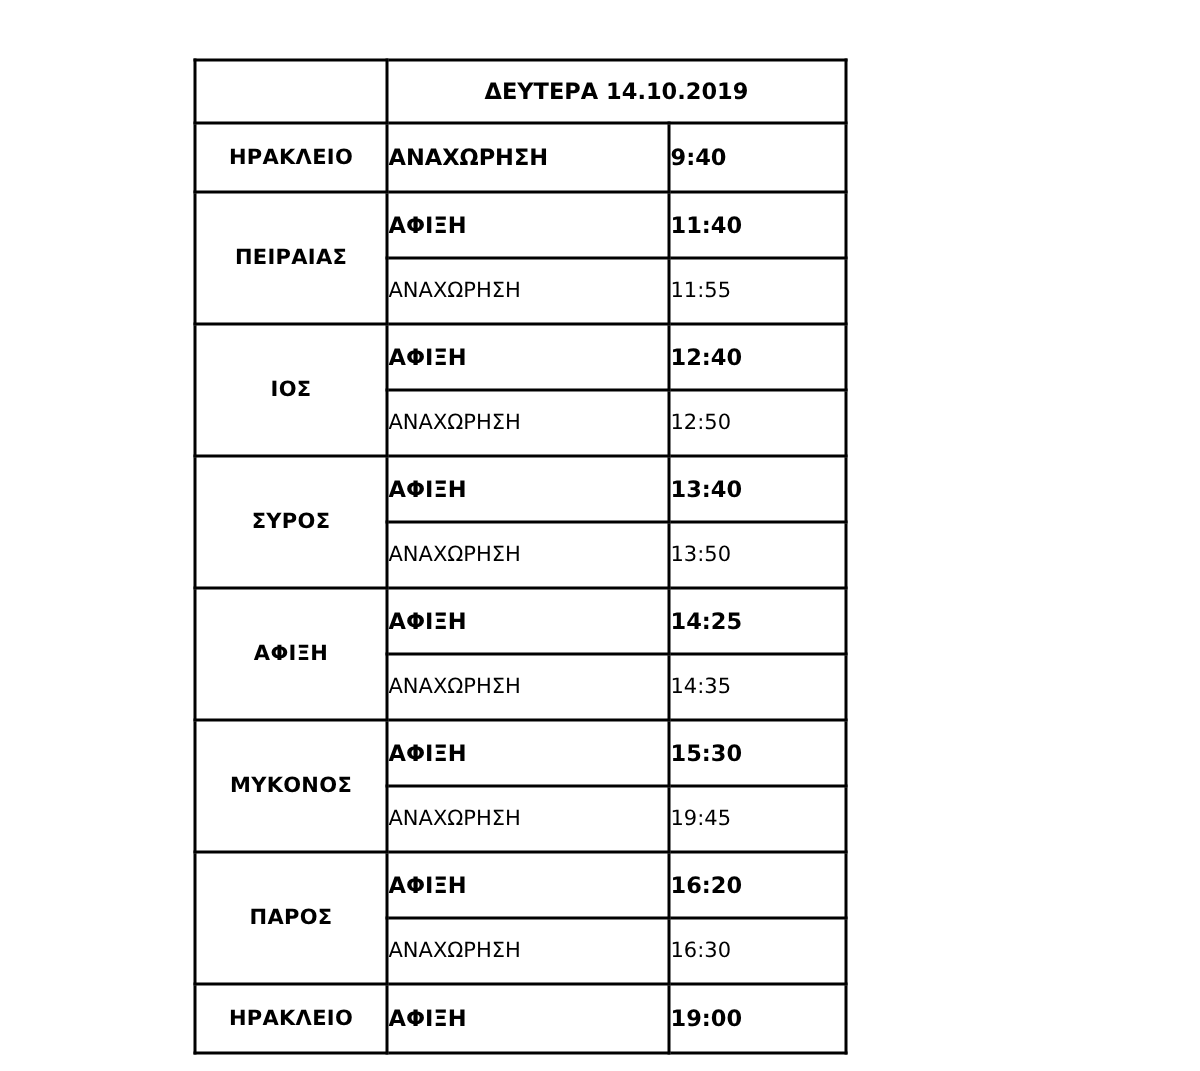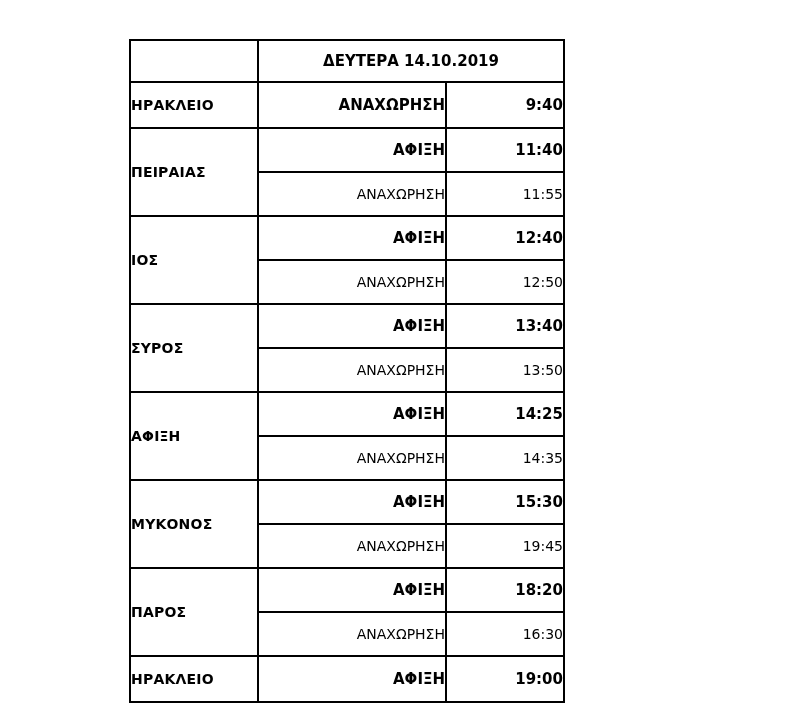--- a/index.html
+++ b/index.html
@@ -27,33 +27,33 @@
     padding: 0;
     vertical-align: middle;
     background: #ffffff;
     overflow: hidden;
   }
   col.c1 { width: 128px; }
   col.c2 { width: 188px; }
   col.c3 { width: 118px; }
 
   td.station-cell {
-    text-align: left;
+    text-align: center;
     padding-left: 10px;
     font-weight: bold;
     font-size: 14px;
     letter-spacing: 0.2px;
   }
   td.header-cell {
     text-align: center;
     font-weight: bold;
     font-size: 15px;
   }
   td.event-cell, td.time-cell {
-    text-align: right;
+    text-align: left;
     font-size: 14px;
     font-weight: normal;
   }
   td.event-cell.bold, td.time-cell.bold {
     font-weight: bold;
     font-size: 15px;
   }
   tr.h-header  td { height: 40px; }
   tr.h-single  td { height: 44px; }
   tr.h-sub     td { height: 42px; }
@@ -127,21 +127,21 @@
         <td class="time-cell bold">15:30</td>
       </tr>
       <tr class="h-sub">
         <td class="event-cell">ΑΝΑΧΩΡΗΣΗ</td>
         <td class="time-cell">19:45</td>
       </tr>
 
       <tr class="h-sub">
         <td class="station-cell" rowspan="2">ΠΑΡΟΣ</td>
         <td class="event-cell bold">ΑΦΙΞΗ</td>
-        <td class="time-cell bold">18:20</td>
+        <td class="time-cell bold">16:20</td>
       </tr>
       <tr class="h-sub">
         <td class="event-cell">ΑΝΑΧΩΡΗΣΗ</td>
         <td class="time-cell">16:30</td>
       </tr>
 
       <tr class="h-single">
         <td class="station-cell">ΗΡΑΚΛΕΙΟ</td>
         <td class="event-cell bold">ΑΦΙΞΗ</td>
         <td class="time-cell bold">19:00</td>

